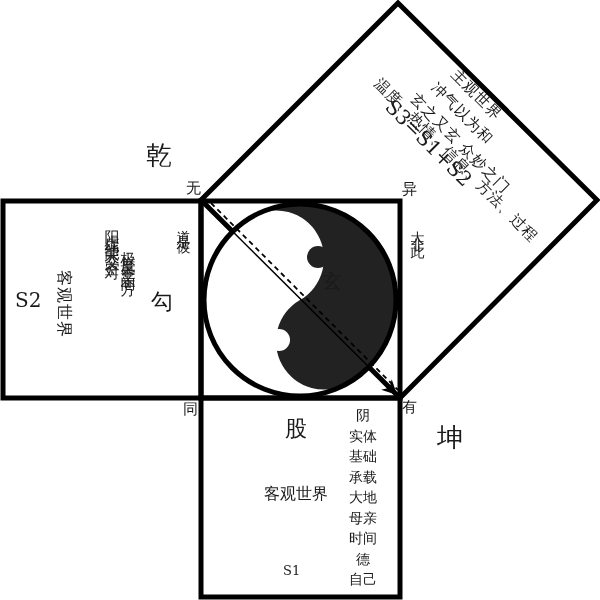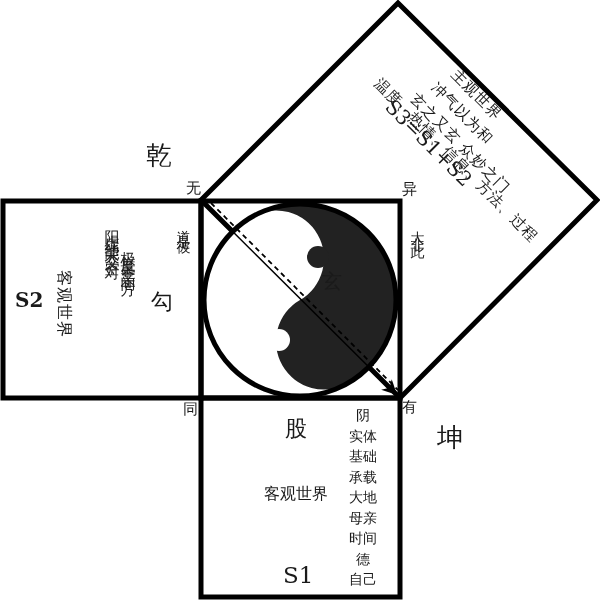--- a/index.html
+++ b/index.html
@@ -45,32 +45,32 @@
 <div class="lbl" style="left:146px; top:142px; font-size:26px;">乾</div>
 <div class="lbl" style="left:437px; top:424px; font-size:26px;">坤</div>
 
 <div class="lbl" style="left:186px; top:181px; font-size:15px;">无</div>
 <div class="lbl" style="left:402px; top:182px; font-size:15px;">异</div>
 <div class="lbl" style="left:183px; top:402px; font-size:15px;">同</div>
 <div class="lbl" style="left:402px; top:400px; font-size:15px;">有</div>
 
 <div class="lbl" style="left:322px; top:271px; font-size:20px;">玄</div>
 
-<div class="lbl" style="left:15px; top:290px; font-size:20px;font-weight:bold;">S2</div>
+<div class="lbl" style="left:15px; top:290px; font-size:20px;">S2</div>
 <div class="rot-text" style="left:72px; top:270px; font-size:16px; transform: rotate(90deg); letter-spacing:1px;">客观世界</div>
 <div class="lbl" style="left:151px; top:291px; font-size:22px;">勾</div>
 <div class="vcol" style="left:104px; top:218px; font-size:15px; letter-spacing:5px;">阳虚纬能天父空对</div>
 <div class="vcol" style="left:120px; top:239px; font-size:15px; letter-spacing:5px;">极度量空亲间方</div>
 <div class="vcol" style="left:177px; top:219px; font-size:14px; letter-spacing:5px;">道是彼</div>
 
 <div class="vcol" style="left:411px; top:220px; font-size:14px; letter-spacing:7px;">大非此</div>
 
 <div class="lbl" style="left:285px; top:418px; font-size:22px;">股</div>
 <div class="lbl" style="left:264px; top:486px; font-size:16px;">客观世界</div>
-<div class="lbl" style="left:283px; top:564px; font-size:23px;">S1</div>
+<div class="lbl" style="left:283px; top:564px; font-size:13px;">S1</div>
 <div style="position:absolute; left:343px; top:405px; width:40px; text-align:center; font-size:14px; line-height:20.5px;">
   <div>阴</div>
   <div>实体</div>
   <div>基础</div>
   <div>承载</div>
   <div>大地</div>
   <div>母亲</div>
   <div>时间</div>
   <div>德</div>
   <div>自己</div>

